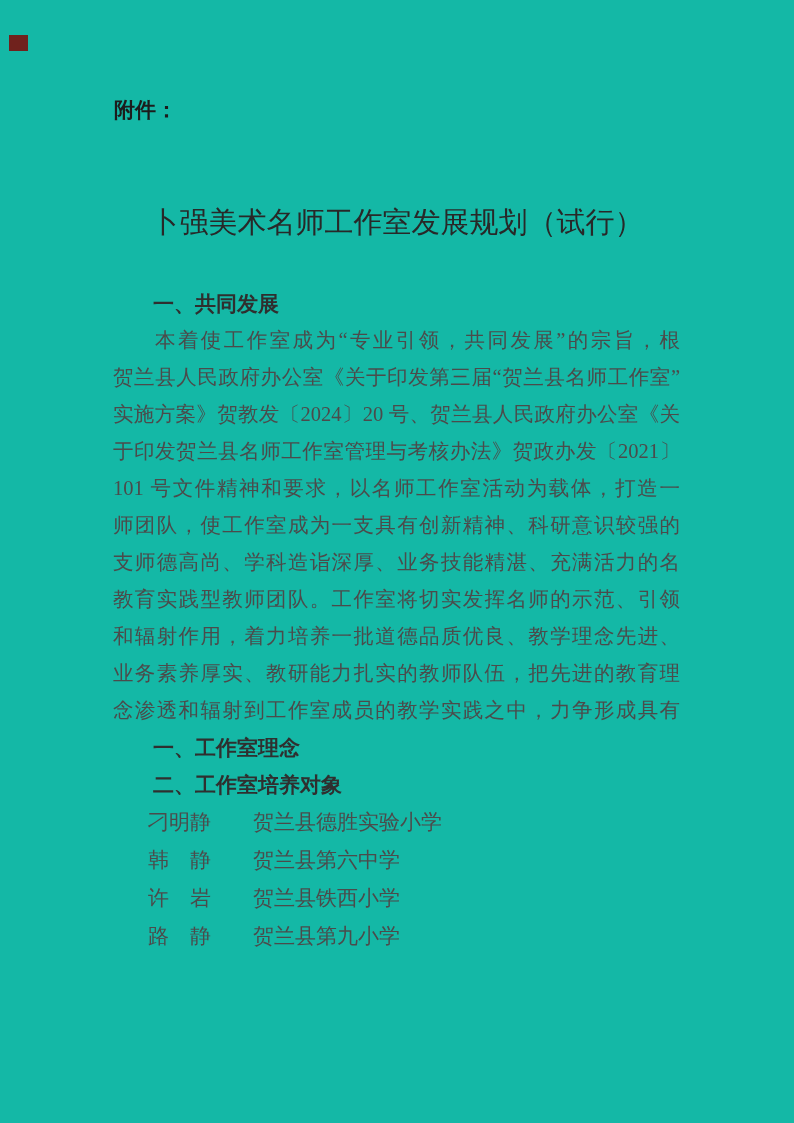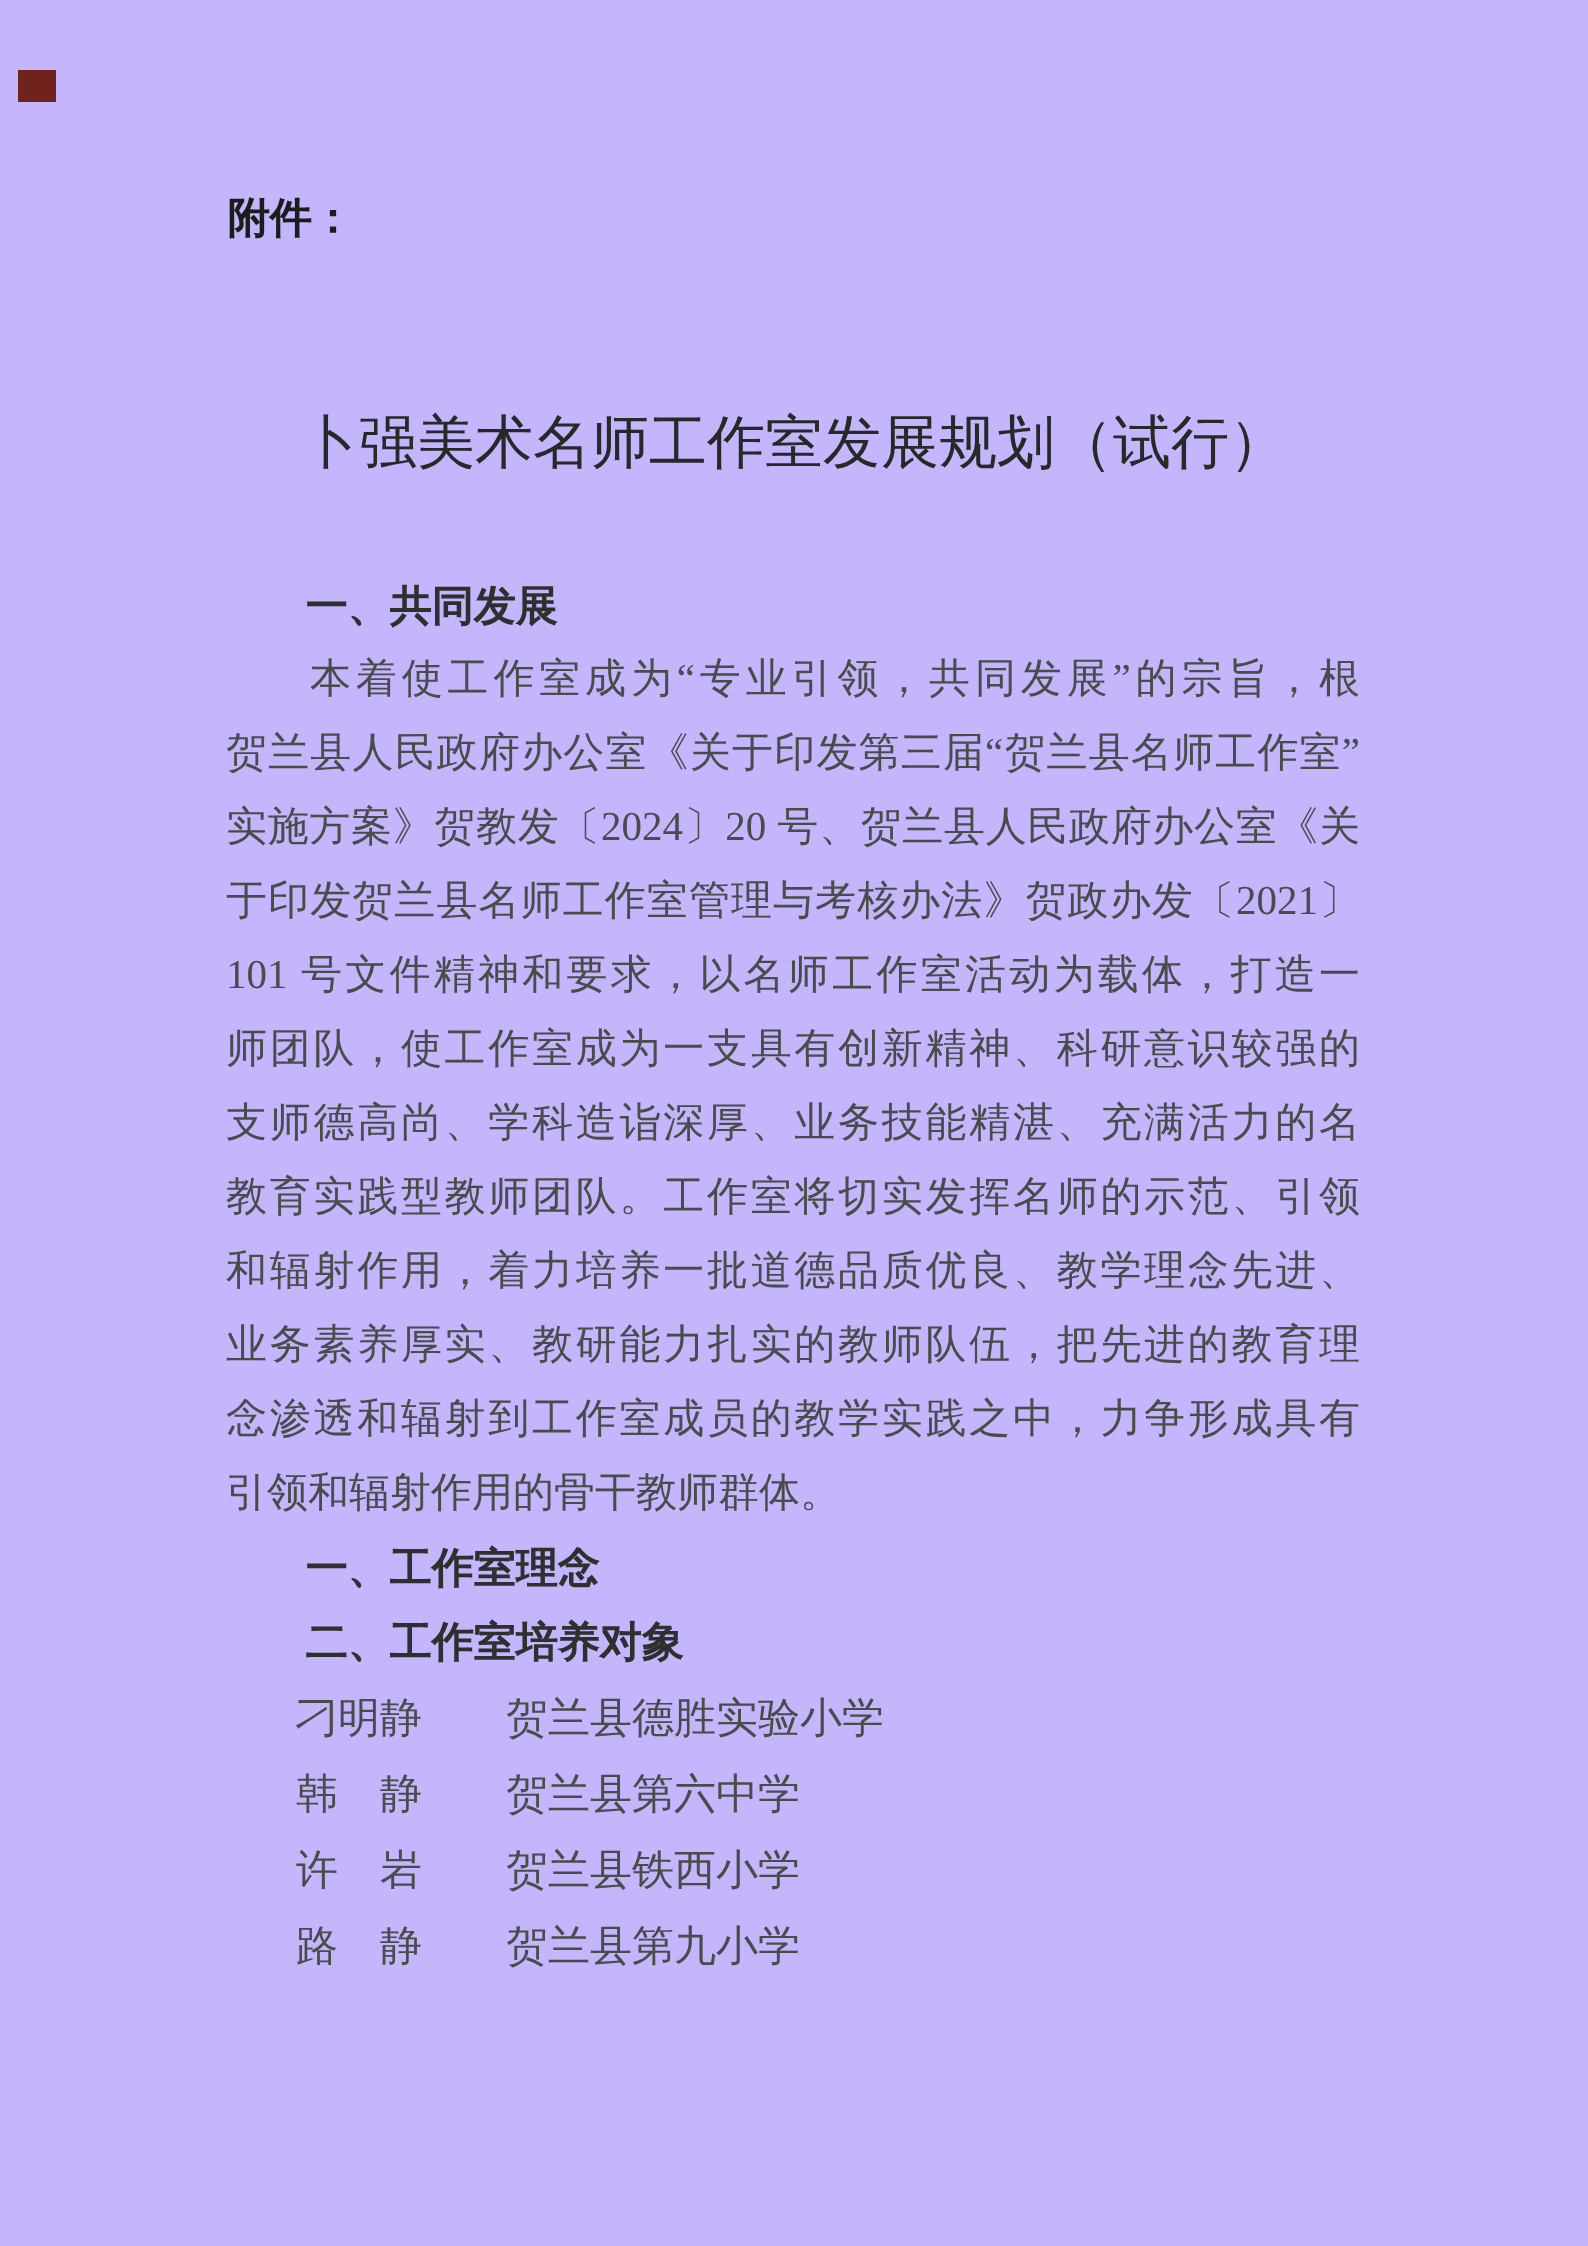--- a/index.html
+++ b/index.html
@@ -1,20 +1,20 @@
 <!DOCTYPE html>
 <html><head>
 <meta charset="utf-8">
 <style>
   html, body { margin: 0; padding: 0; background: #ffffff; }
   .page {
     position: relative;
     width: 794px;
     height: 1123px;
-    background: #c4b5fd;
+    background: #14b8a6;
     overflow: hidden;
     font-family: "Liberation Serif", "DejaVu Serif", serif;
   }
   .corner-mark {
     position: absolute;
     left: 9px;
     top: 35px;
     width: 19px;
     height: 16px;
     background: #70221d;
@@ -106,21 +106,20 @@
     <div class="bline">贺兰县人民政府办公室《关于印发第三届“贺兰县名师工作室”</div>
     <div class="bline">实施方案》贺教发〔2024〕20 号、贺兰县人民政府办公室《关</div>
     <div class="bline">于印发贺兰县名师工作室管理与考核办法》贺政办发〔2021〕</div>
     <div class="bline">101 号文件精神和要求，以名师工作室活动为载体，打造一</div>
     <div class="bline">师团队，使工作室成为一支具有创新精神、科研意识较强的</div>
     <div class="bline">支师德高尚、学科造诣深厚、业务技能精湛、充满活力的名</div>
     <div class="bline">教育实践型教师团队。工作室将切实发挥名师的示范、引领</div>
     <div class="bline">和辐射作用，着力培养一批道德品质优良、教学理念先进、</div>
     <div class="bline">业务素养厚实、教研能力扎实的教师队伍，把先进的教育理</div>
     <div class="bline">念渗透和辐射到工作室成员的教学实践之中，力争形成具有</div>
-    <div class="bline noj">引领和辐射作用的骨干教师群体。</div>
 
     <div class="h2">一、工作室理念</div>
 
     <div class="h2">二、工作室培养对象</div>
 
     <div class="member">
       <span class="mname">刁明静</span>
       <span class="mschool">贺兰县德胜实验小学</span>
     </div>
     <div class="member">

